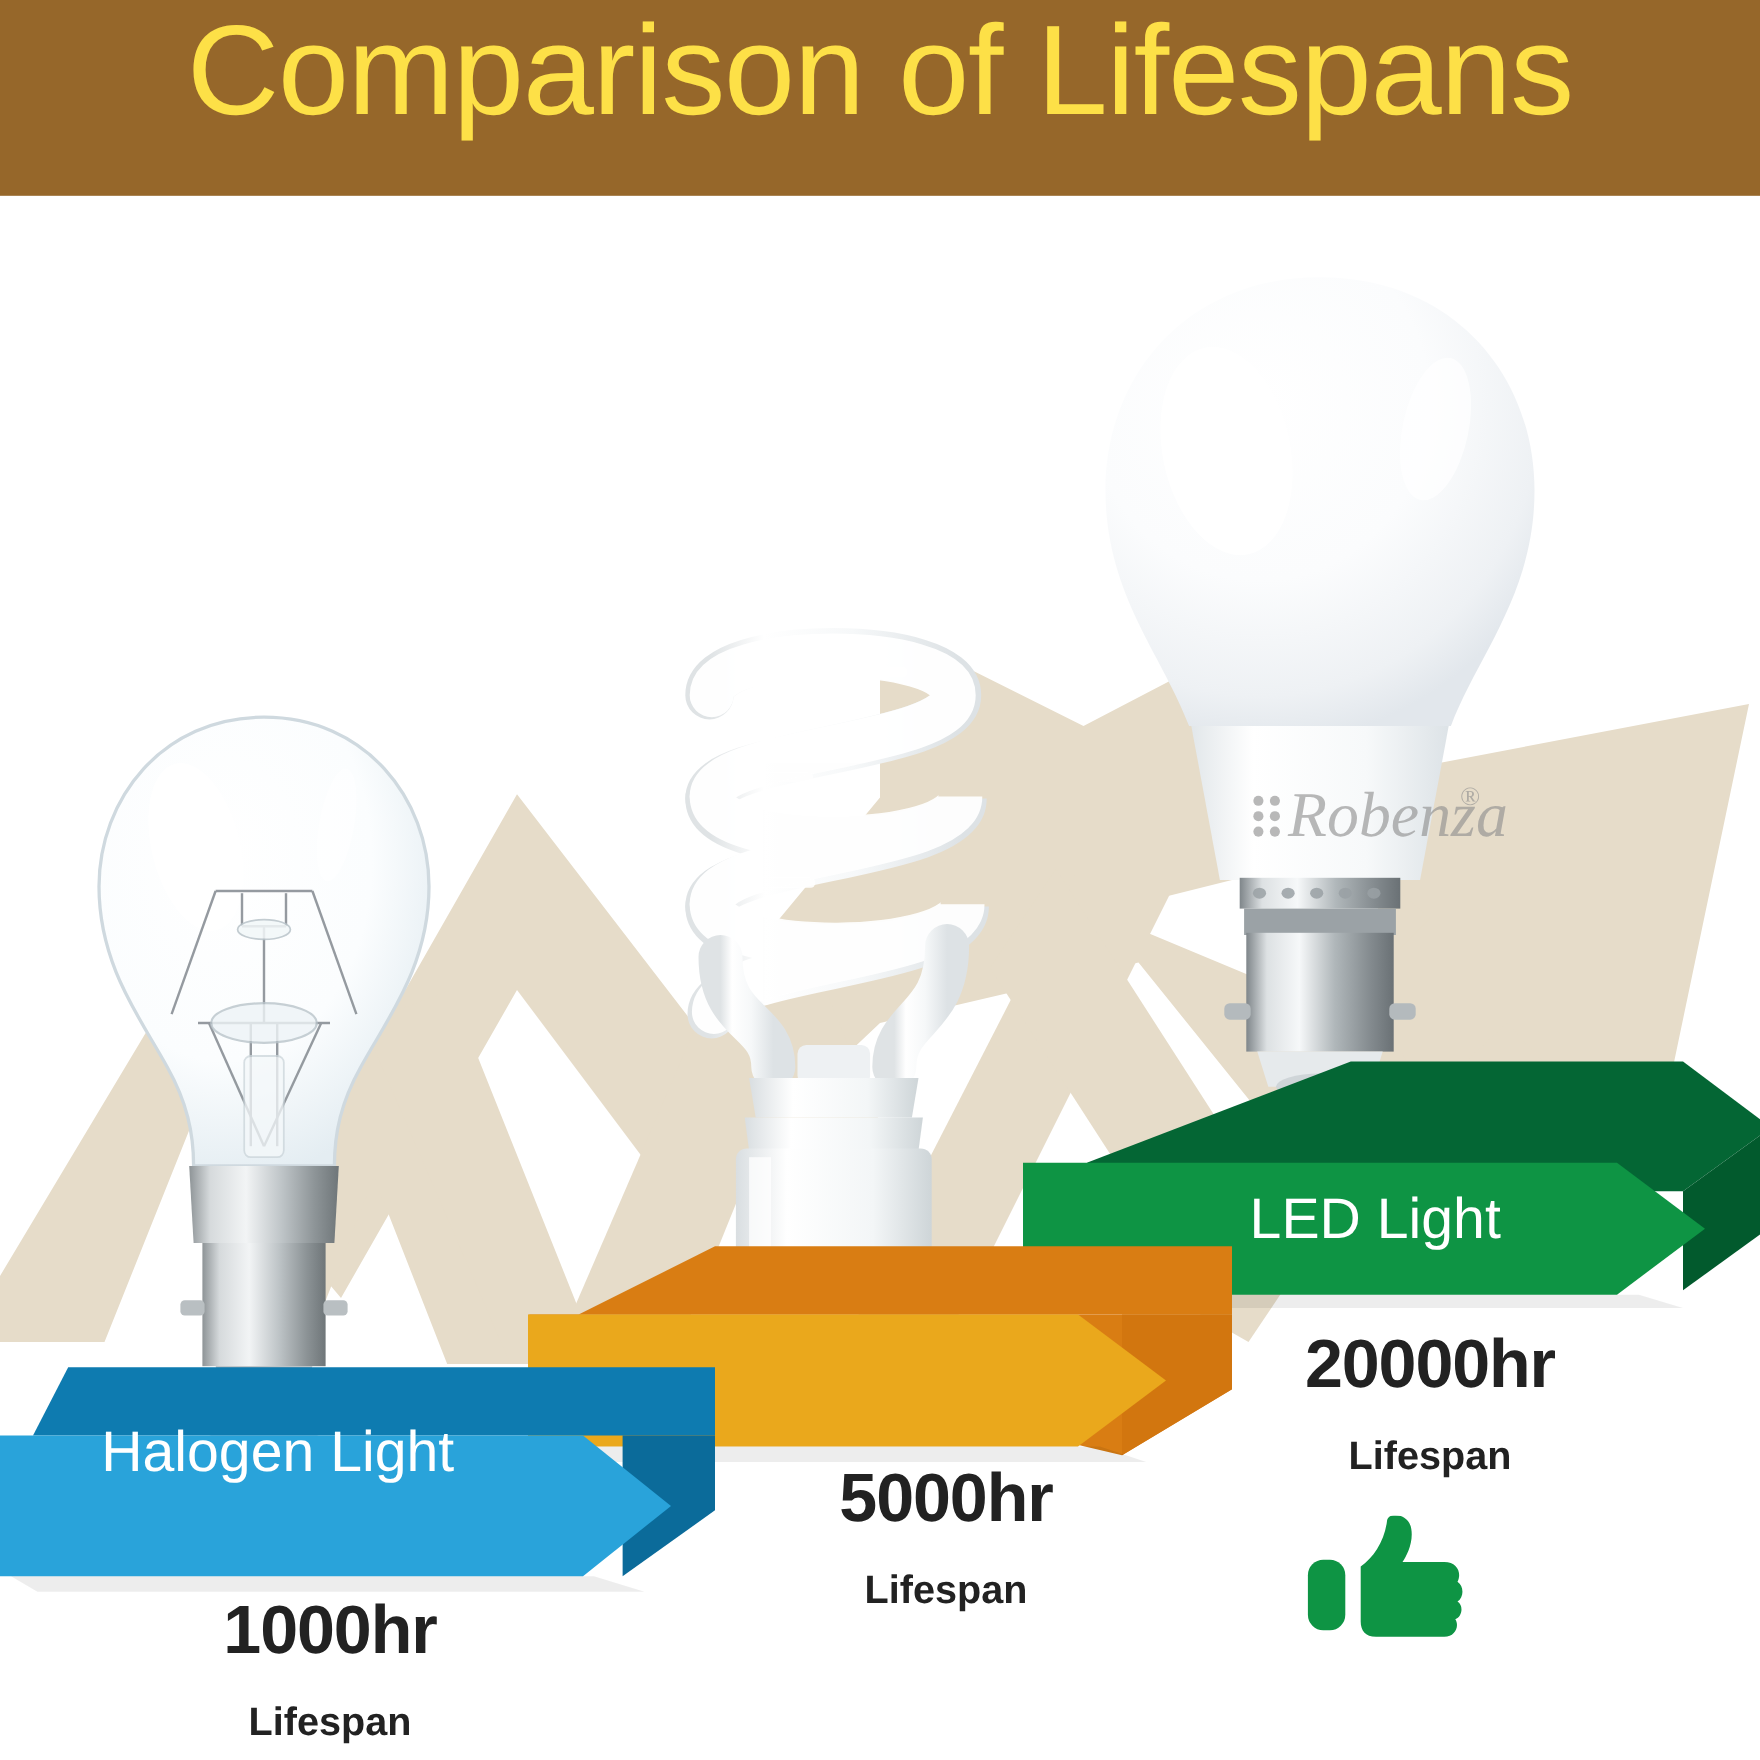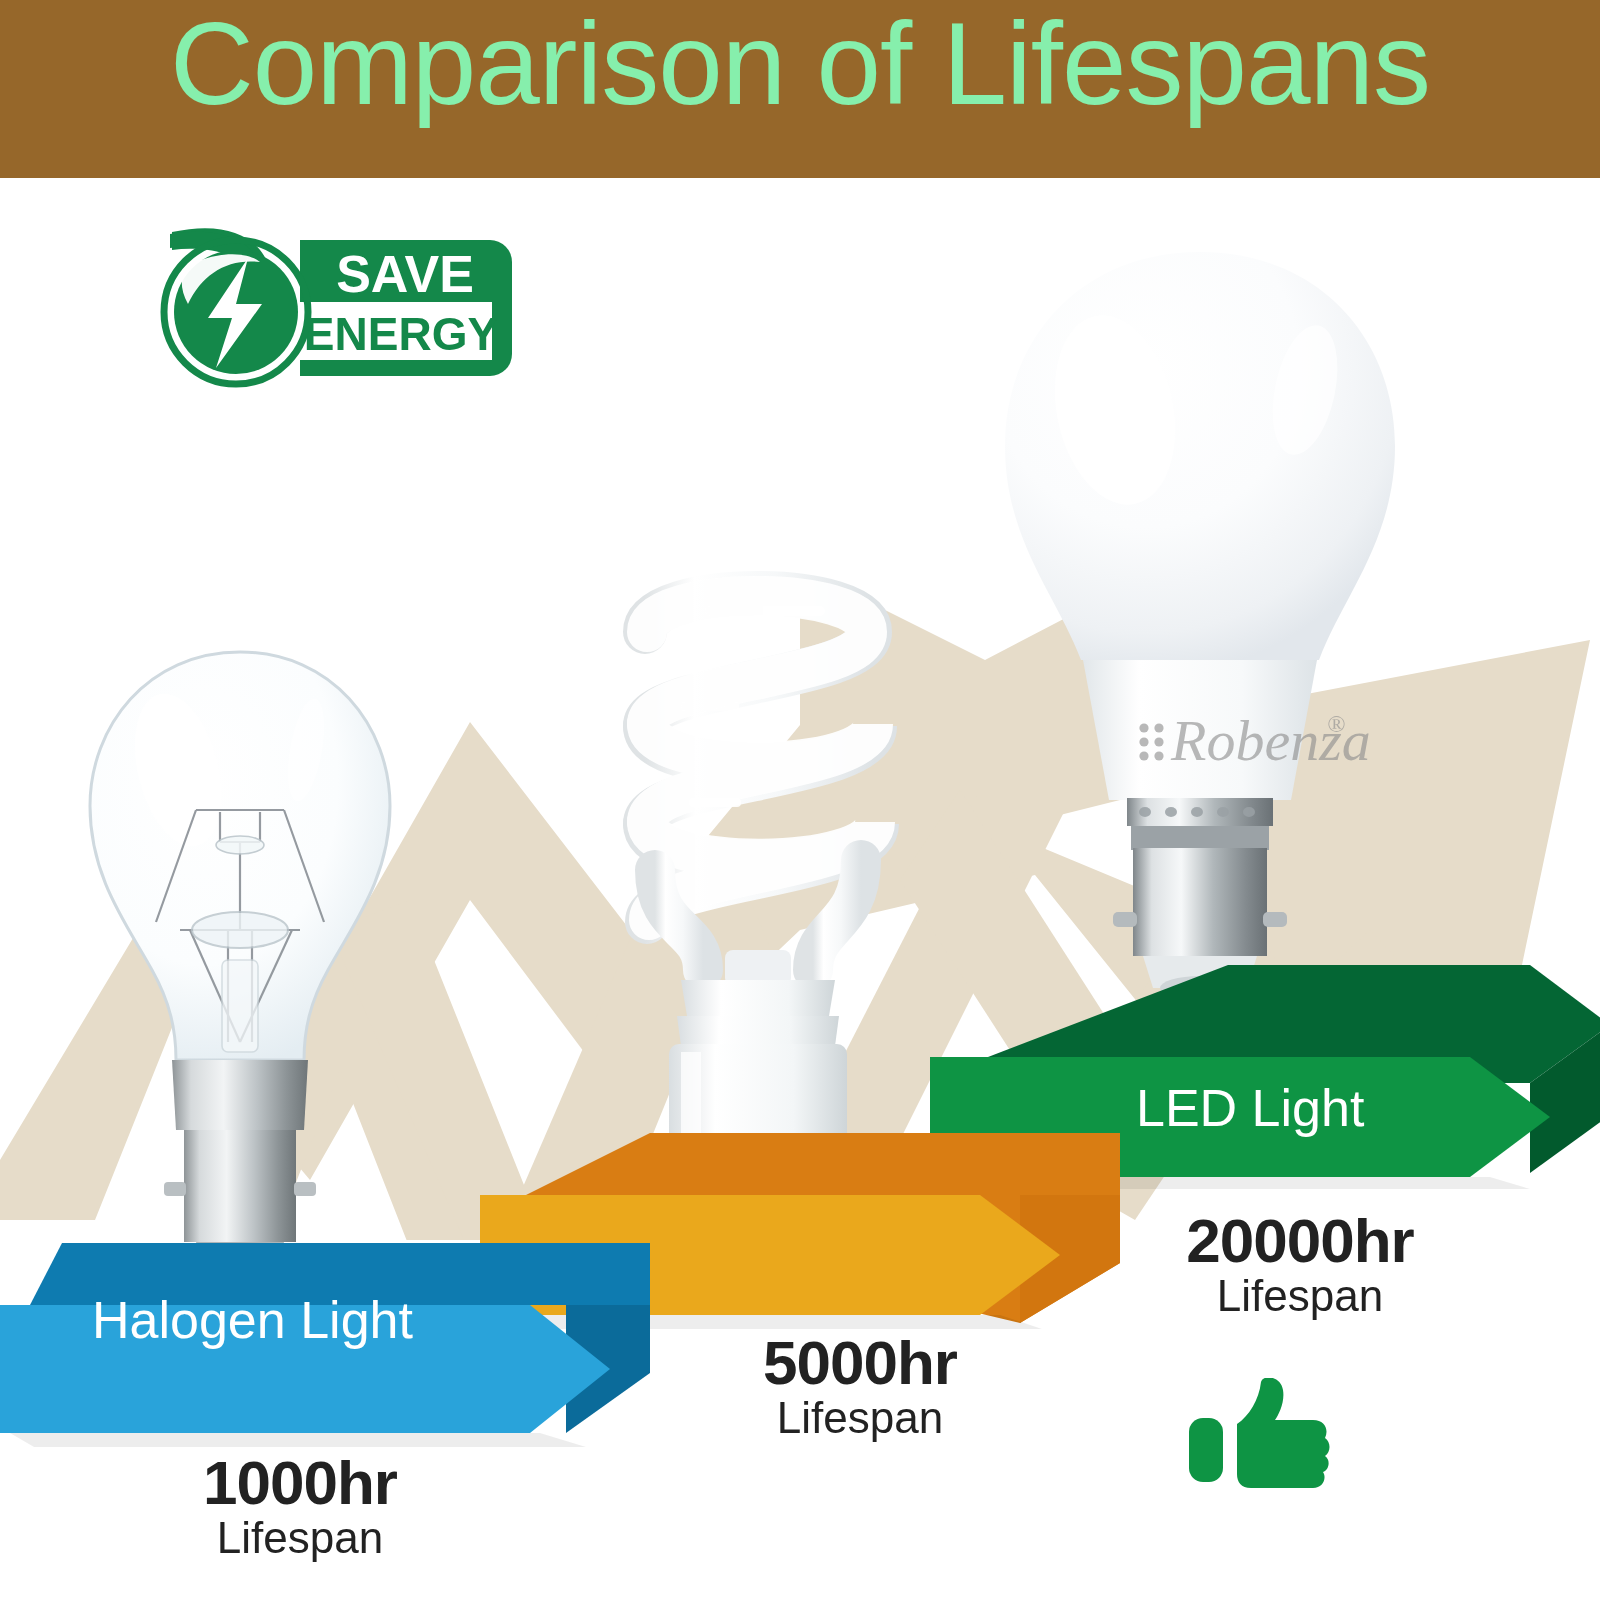--- a/index.html
+++ b/index.html
@@ -3,21 +3,21 @@
 <meta charset="utf-8">
 <style>
   html,body{margin:0;padding:0;background:#fff;}
   body{width:1600px;height:1600px;overflow:hidden;font-family:"Liberation Sans",sans-serif;}
   #stage{position:relative;width:1600px;height:1600px;background:#ffffff;overflow:hidden;}
 
   
   .header{position:absolute;left:0;top:0;width:1600px;height:178px;background:#96672a;}
   .header-title{position:absolute;left:0;top:0;width:1600px;height:128px;
     display:flex;align-items:center;justify-content:center;
-    color:#86efac;font-size:116px;line-height:1;font-weight:400;
+    color:#fde047;font-size:116px;line-height:1;font-weight:400;
     letter-spacing:-1px;font-family:"Liberation Sans",sans-serif;border-radius:32px;}
 
   
   .badge{position:absolute;left:150px;top:222px;width:370px;height:172px;}
   .badge svg{display:block;}
 
   
   .bg-arrow{position:absolute;left:0;top:600px;width:1600px;height:620px;z-index:1;}
 
   
@@ -37,62 +37,38 @@
   .banner-label{position:absolute;color:#ffffff;font-size:52px;font-weight:400;
     font-family:"Liberation Sans",sans-serif;white-space:nowrap;z-index:6;
     letter-spacing:0px;}
   .lbl-led{left:1136px;top:1078px;}
   .lbl-fluor{left:543px;top:1212px;}
   .lbl-halo{left:92px;top:1290px;text-align:right;}
 
   
   .lifespan{position:absolute;z-index:6;text-align:center;font-family:"Liberation Sans",sans-serif;}
   .lifespan .hrs{font-size:62px;font-weight:bold;color:#222222;line-height:1.0;letter-spacing:-1px;}
-  .lifespan .word{font-size:44px;font-weight:400;color:#222222;line-height:1.08;}
+  .lifespan .word{font-size:36px;font-weight:700;color:#222222;line-height:1.08;margin-top:32px;}
   .ls-led{left:1090px;top:1210px;width:420px;}
   .ls-fluor{left:660px;top:1332px;width:400px;}
   .ls-halo{left:100px;top:1452px;width:400px;}
 
   
   .thumb{position:absolute;left:1185px;top:1378px;width:150px;height:140px;z-index:6;}
   .thumb svg{display:block;width:100%;height:100%;}
 </style>
 </head>
 <body>
 
 <div id="stage">
 
   <div class="header">
     <div class="header-title">Comparison of Lifespans</div>
   </div>
 
-  <div class="badge">
-    <svg viewBox="0 0 370 172" width="370" height="172">
-
-      <path d="M150 18 H340 a22 22 0 0 1 22 22 V132 a22 22 0 0 1 -22 22 H150 Z" fill="#14884a"></path>
-      <rect x="150" y="80" width="192" height="58" fill="#ffffff"></rect>
-      <g>
-        <text x="255" y="70" font-family="Liberation Sans, sans-serif" font-size="52" font-weight="bold" fill="#ffffff" text-anchor="middle">SAVE</text>
-      </g>
-      <g>
-        <text x="251" y="128" font-family="Liberation Sans, sans-serif" font-size="46" font-weight="bold" fill="#14884a" text-anchor="middle">ENERGY</text>
-      </g>
-
-      <path d="M22 10 C95 -6 128 30 120 74 C112 40 70 22 22 28 Z" fill="#14884a"></path>
-      <path d="M20 12 C92 0 120 36 116 72 C96 34 62 20 20 26 Z" fill="#14884a"></path>
-
-      <circle cx="86" cy="90" r="72" fill="none" stroke="#14884a" stroke-width="7"></circle>
-
-      <circle cx="86" cy="90" r="62" fill="#14884a"></circle>
-
-      <path d="M36 44 C78 24 104 34 110 40 C78 36 52 52 38 82 C30 68 30 54 36 44 Z" fill="#ffffff" opacity="0.96"></path>
-
-      <path d="M98 36 L58 96 L82 96 L66 146 L112 82 L86 82 Z" fill="#ffffff"></path>
-    </svg>
-  </div>
 
   <div class="bg-arrow">
     <svg viewBox="0 0 1600 620" width="1600" height="620">
 
       <path d="M0 560 L175 268 L300 420 L470 122 L630 330 L800 125
                L800 0 L865 0 L985 60 L1100 0 L1100 30 L1240 170
                L1000 230 L1240 330 L1310 240 L1470 430
                L1330 470 L1250 360 L1180 455 L1035 275
                L800 330 L620 500 L470 300 L310 580 L175 420 L95 620 L0 620 Z" fill="#e6dcc9"></path>
     </svg>

